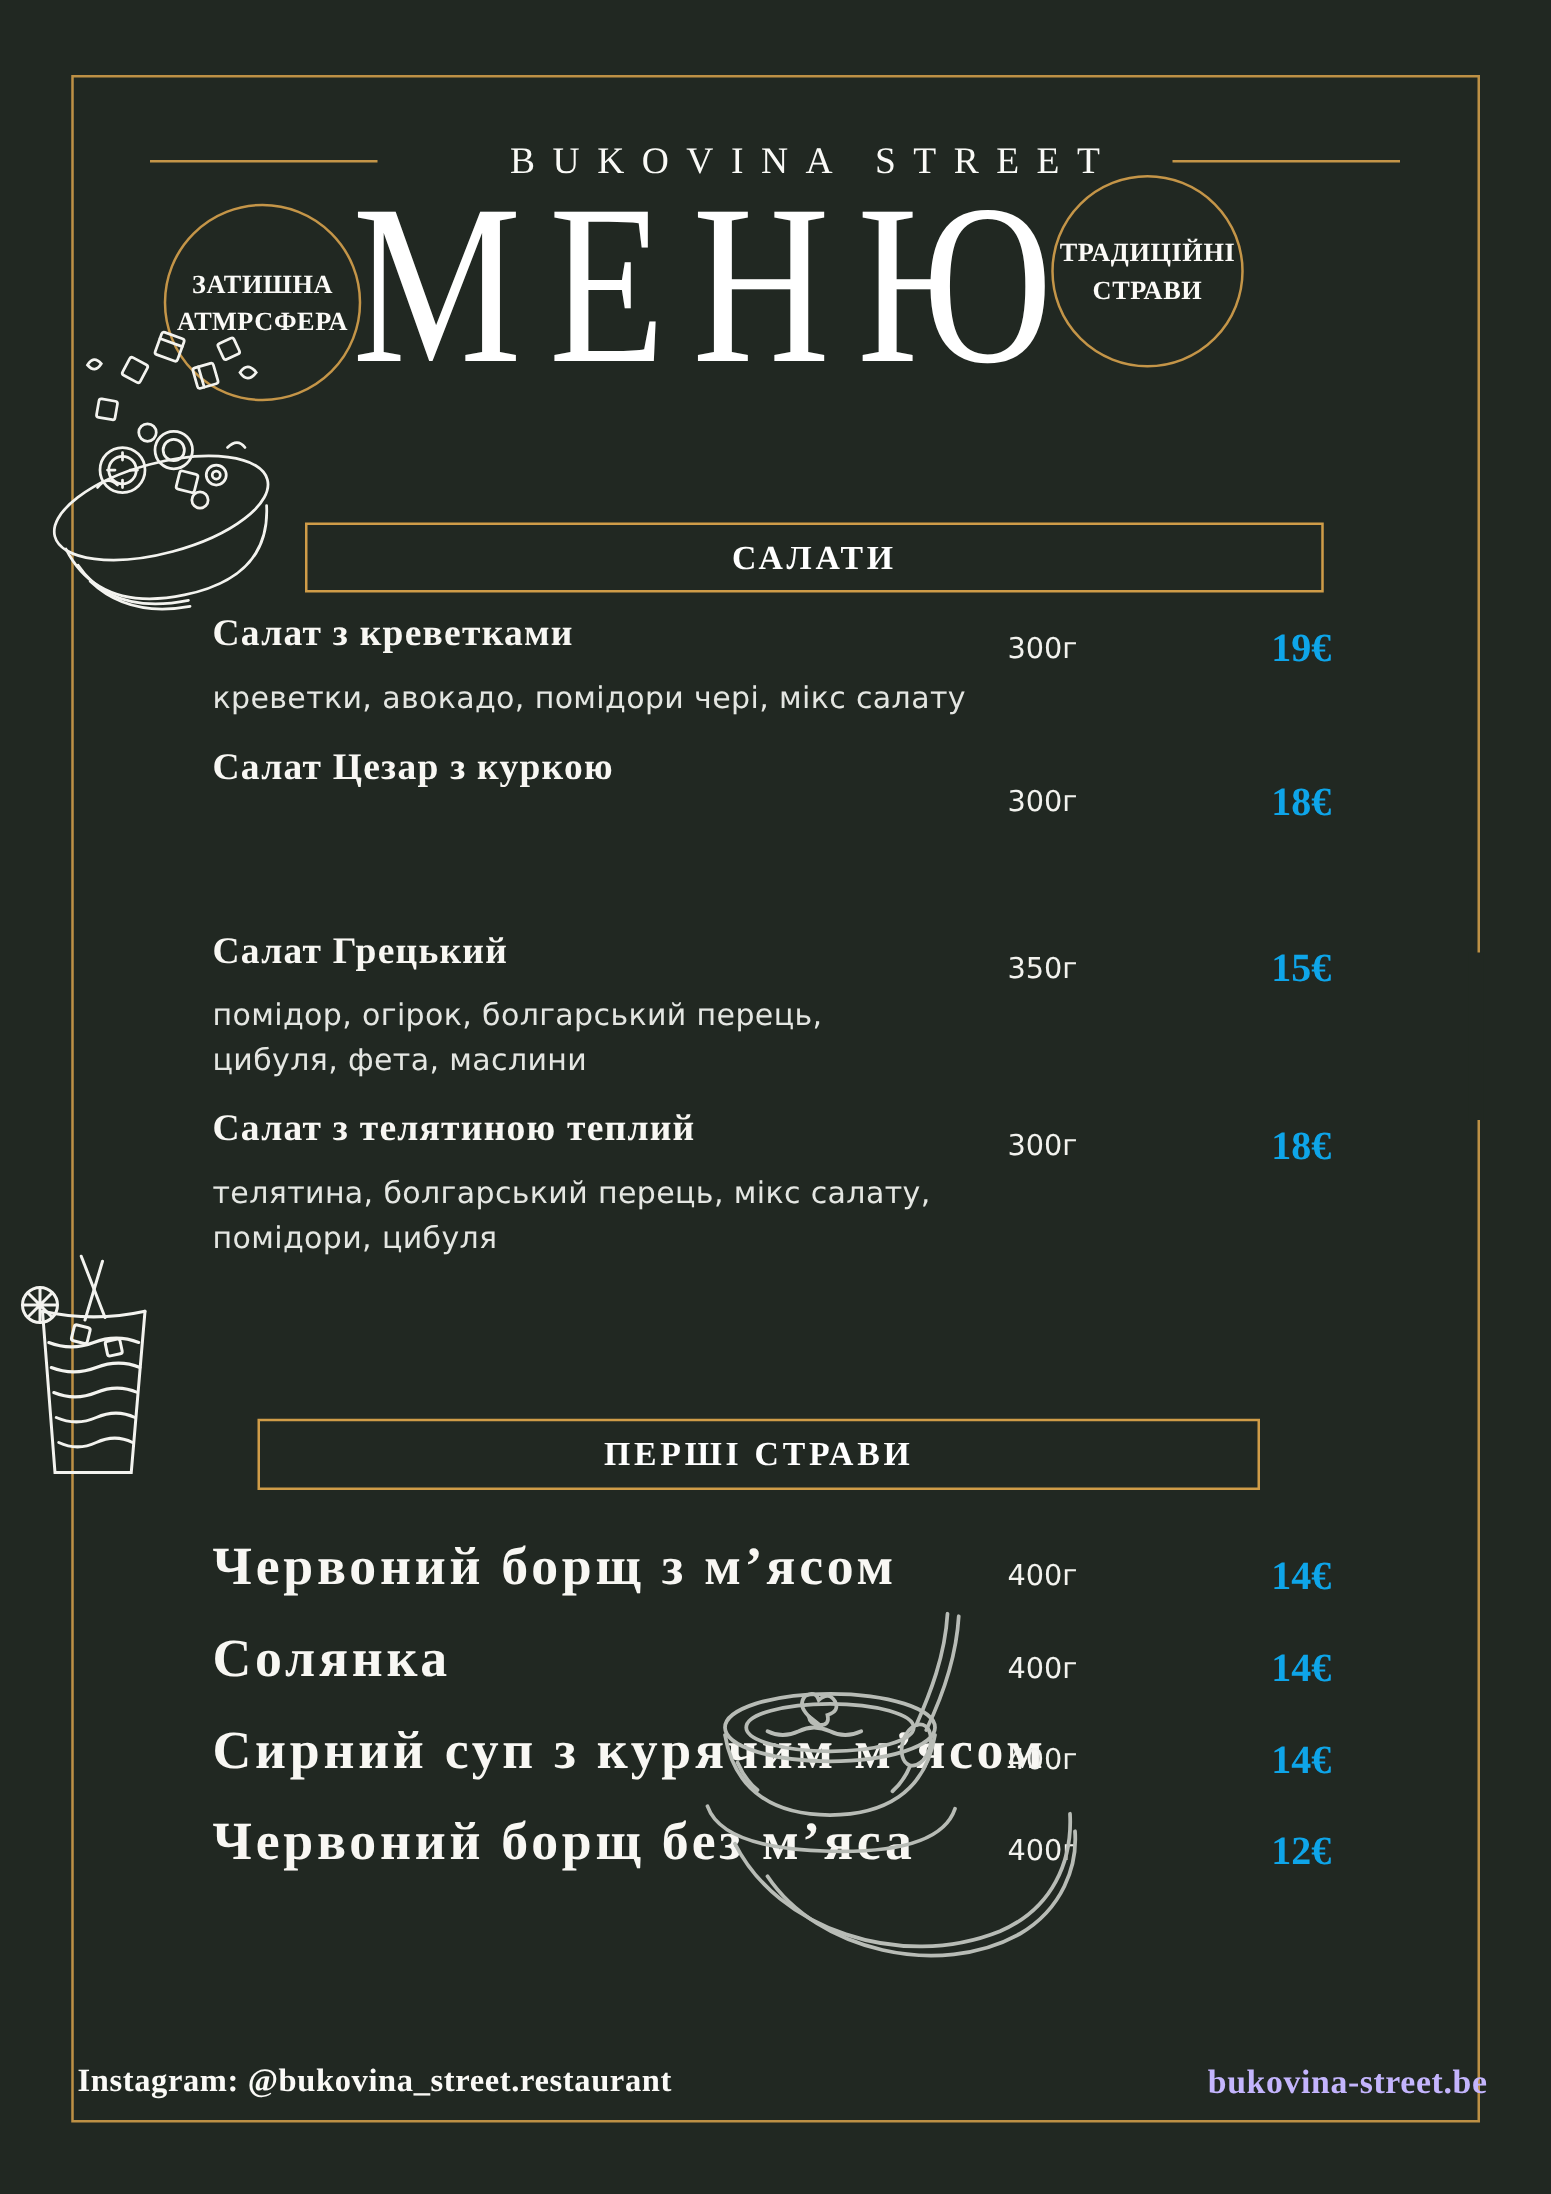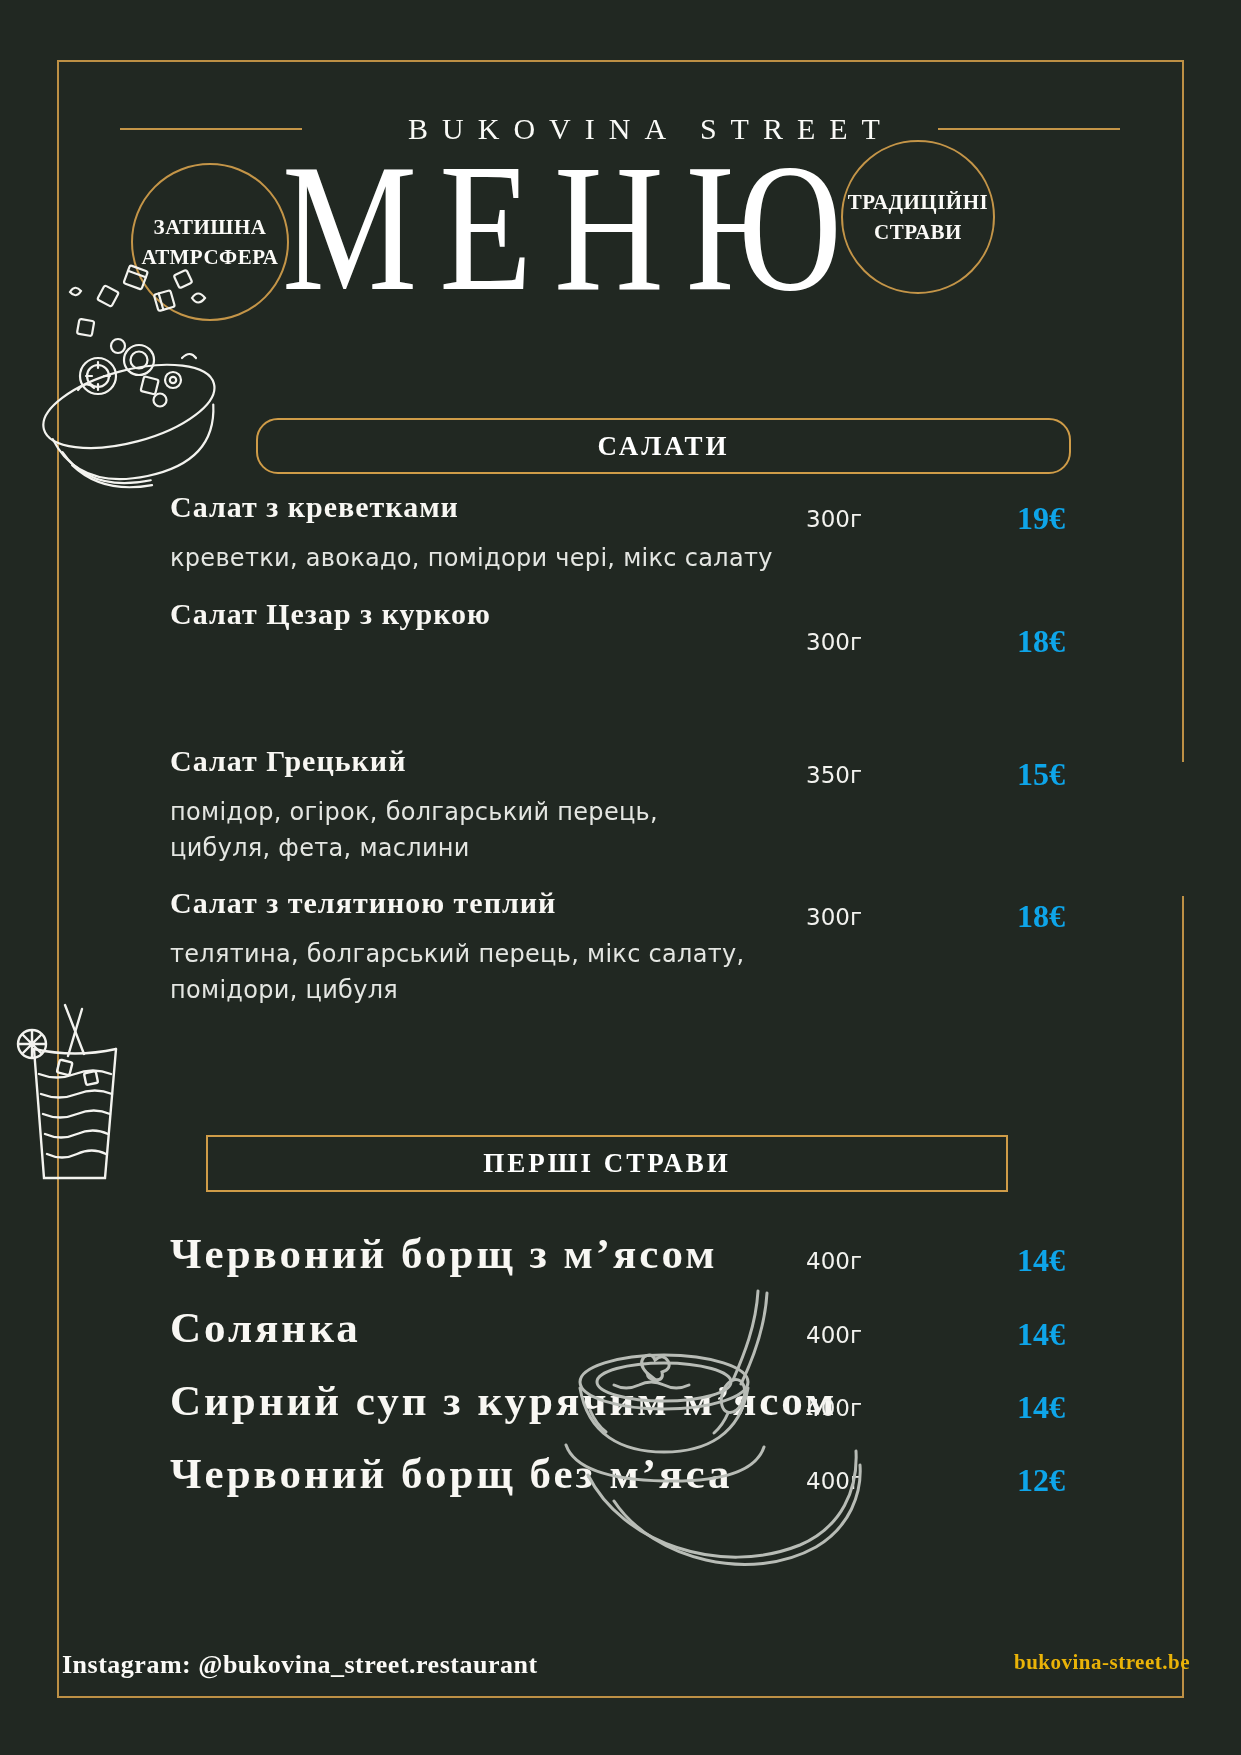--- a/index.html
+++ b/index.html
@@ -19,35 +19,35 @@
               font-size:152px;line-height:1.1;letter-spacing:22px;padding-left:22px;color:#ffffff;
               transform:scaleY(1.2);transform-origin:top center;}
   .badge{position:absolute;border:2px solid #c49548;border-radius:50%;
          display:flex;flex-direction:column;align-items:center;justify-content:center;
          font-weight:bold;font-size:21px;line-height:1.45;letter-spacing:.5px;text-align:center;color:#fbfaf7;}
   .badge-left{left:131px;top:163px;width:154px;height:154px;}
   .badge-right{left:841px;top:140px;width:150px;height:150px;}
   
   .section-box{position:absolute;border:2px solid #cf9c48;display:flex;align-items:center;justify-content:center;
                font-weight:bold;font-size:27px;letter-spacing:3px;color:#ffffff;}
-  .box-salads{left:256px;top:418px;width:811px;height:52px;border-radius:22px;}
+  .box-salads{left:244px;top:418px;width:811px;height:52px;}
   .box-first{left:206px;top:1135px;width:798px;height:53px;}
   
   .item{position:absolute;left:170px;width:895px;}
   .item-name{font-weight:bold;font-size:30px;letter-spacing:1px;line-height:34px;color:#f8f7f3;}
   .item-name-lg{font-size:43px;letter-spacing:3px;line-height:36px;}
   .item-desc{margin-top:16px;font-family:"DejaVu Sans","Liberation Sans",sans-serif;
              font-size:24px;line-height:36px;letter-spacing:.3px;color:#e4e6e2;}
   .item-weight{position:absolute;left:628px;top:calc(var(--mt,8px) + 6px);width:72px;text-align:center;
                font-family:"DejaVu Sans","Liberation Sans",sans-serif;font-size:23px;color:#f2f2ee;}
   .item-price{position:absolute;right:0;top:var(--mt,8px);width:110px;text-align:right;
               font-weight:bold;font-size:32px;color:#0ea5e9;}
   
   .footer-ig{position:absolute;left:62px;top:1650px;font-weight:bold;font-size:26px;letter-spacing:.5px;color:#fbfaf7;}
-  .footer-site{position:absolute;right:84px;top:1650px;font-weight:bold;font-size:21px;letter-spacing:.5px;color:#eab308;}
+  .footer-site{position:absolute;right:84px;top:1650px;font-weight:bold;font-size:27px;letter-spacing:.5px;color:#c4b5fd;}
   
   .illus{position:absolute;pointer-events:none;}
   .illus-salad{left:42px;top:258px;width:200px;height:250px;}
   .illus-drink{left:5px;top:1002px;width:145px;height:190px;}
   .illus-soup{left:552px;top:1285px;width:320px;height:385px;}
 </style>
 </head>
 <body>
 
 <div class="page">

